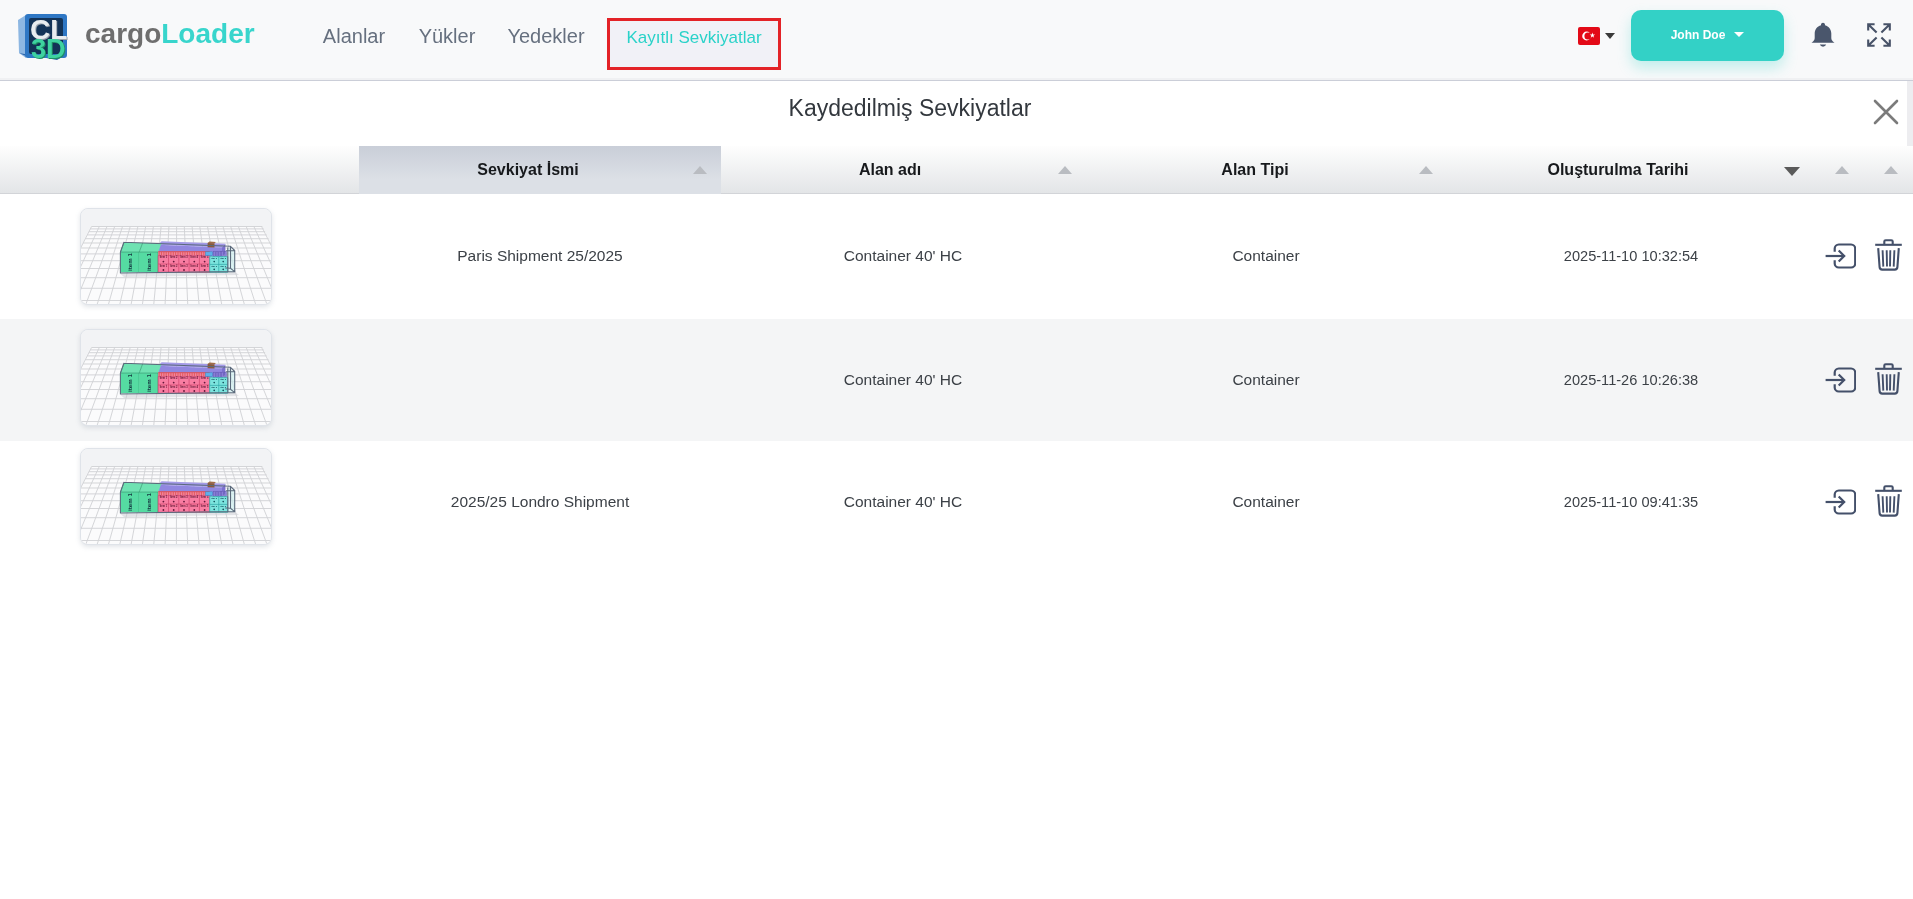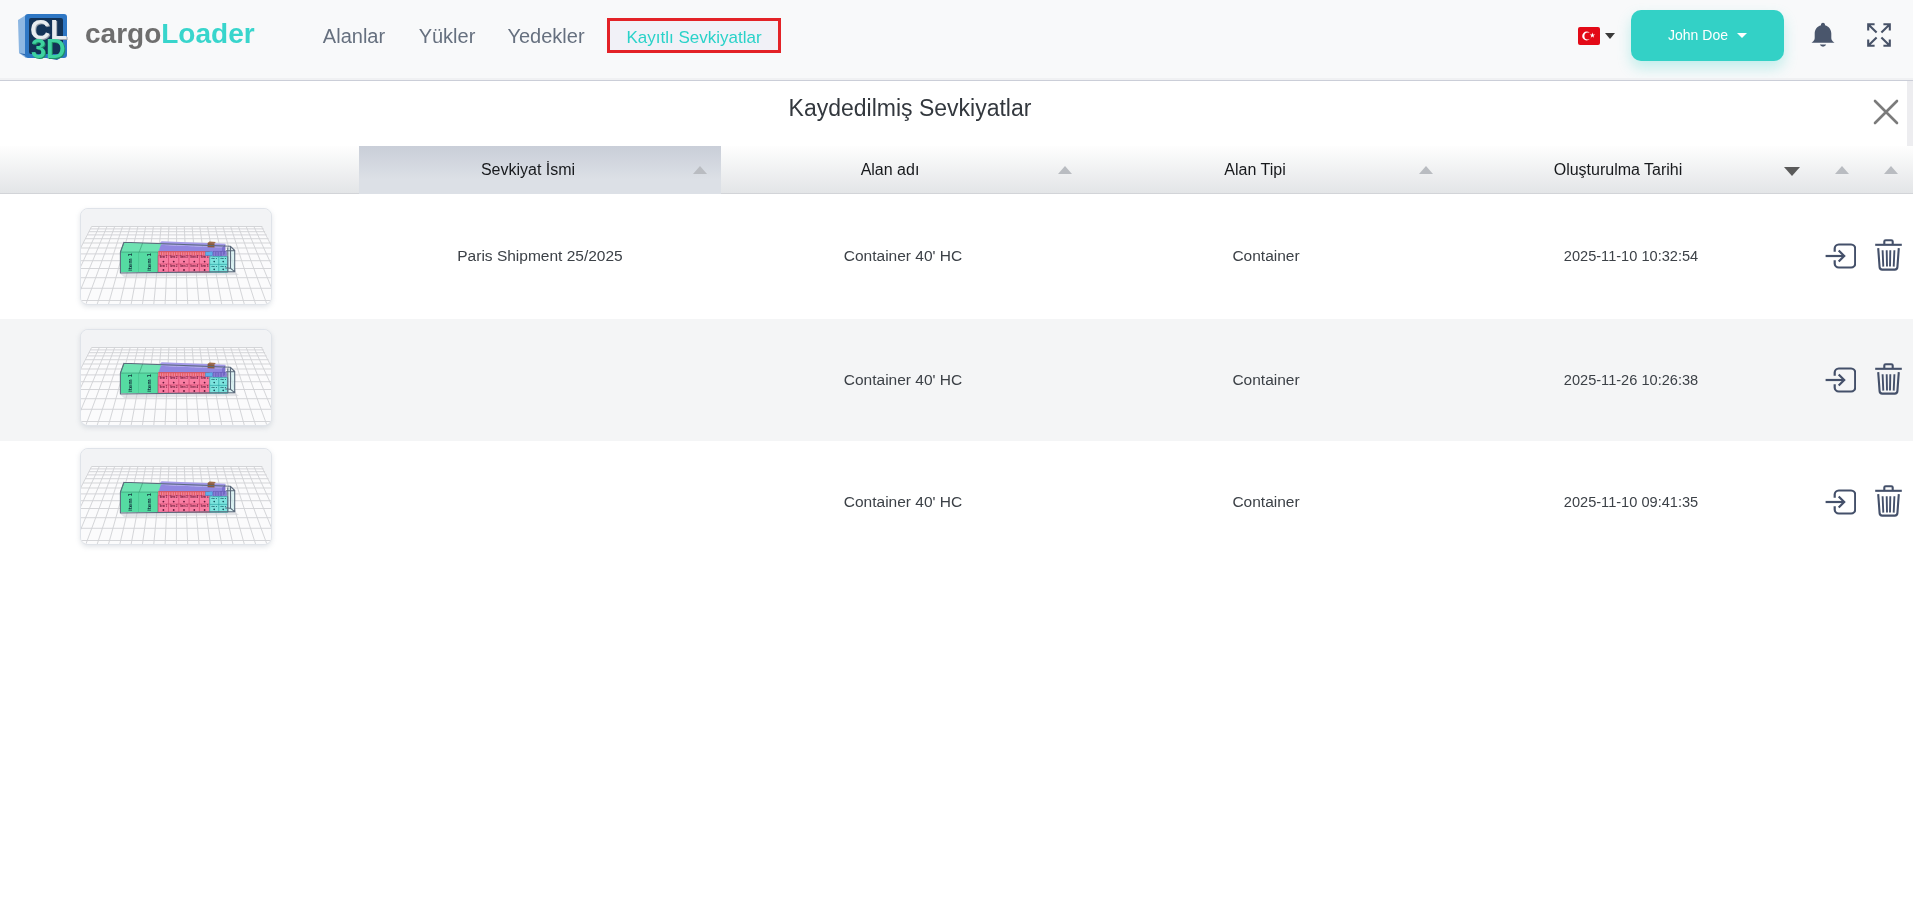--- a/index.html
+++ b/index.html
@@ -5,42 +5,42 @@
 * { margin:0; padding:0; box-sizing:border-box; }
 html,body { width:1913px; height:899px; overflow:hidden; background:#fff;
   font-family:"Liberation Sans", sans-serif; }
 .abs { position:absolute; }
 
 #nav { position:absolute; left:0; top:0; width:1913px; height:78px; background:#f8f9fa; }
 #navedge { position:absolute; left:0; top:78px; width:1913px; height:2px; background:#f0f1f3; }
 #navline { position:absolute; left:0; top:80px; width:1913px; height:1px; background:#cbced8; }
 .navlink { position:absolute; top:0; height:72px; line-height:72px;
   font-size:20px; color:#66707f; text-align:left; transform:translateX(-50%); }
-#kayitli { position:absolute; left:607px; top:18px; width:174px; height:35px;
+#kayitli { position:absolute; left:607px; top:18px; width:174px; height:52px;
   border:3px solid #e32227; background:#f1f1f7; color:#2ad2c9;
   font-size:17px; text-align:center; line-height:33px; }
 #brand { position:absolute; left:85px; top:18px; font-size:28px; font-weight:700;
   color:#6e6e6e; letter-spacing:0px; }
 #brand b { color:#38d5cc; font-weight:700;margin-top:14px; }
 #jdbtn { position:absolute; left:1631px; top:10px; width:153px; height:51px;
-  background:#33d1c6; border-radius:10px; box-shadow:0 7px 14px rgba(49,209,198,0.28); color:#fff; font-size:14px; font-weight:400;
+  background:#33d1c6; border-radius:10px; box-shadow:0 7px 14px rgba(49,209,198,0.28); color:#fff; font-size:12px; font-weight:700;
   text-align:center; line-height:51px; }
 #jdbtn .car { display:inline-block; width:0; height:0; border-left:5px solid transparent;
   border-right:5px solid transparent; border-top:5px solid #fff; margin-left:9px; vertical-align:2px; }
 #flagcar { position:absolute; left:1605px; top:33px; width:0; height:0;
   border-left:5.5px solid transparent; border-right:5.5px solid transparent; border-top:6px solid #3a3a3a; }
 
 #titlebar { position:absolute; left:0; top:81px; width:1907px; height:64px; background:#fff; }
 #mtitle { position:absolute; left:910px; top:27px; transform:translate(-50%,-50%);
   font-size:23px; color:#33383e; white-space:nowrap; }
 #rightstrip { position:absolute; left:1907px; top:81px; width:6px; height:65px; background:#ededf0; }
 
 #thead { position:absolute; left:0; top:146px; width:1913px; height:48px;
   background:linear-gradient(#fefefe, #e3e5e7); border-bottom:1px solid #d2d4d8; }
-.hcell { position:absolute; top:0; height:48px; font-size:16px; font-weight:400;
+.hcell { position:absolute; top:0; height:48px; font-size:16px; font-weight:700;
   color:#17191c; text-align:center; line-height:48px; transform:translateX(-50%); white-space:nowrap; }
 #hsel { position:absolute; left:359px; top:0; width:362px; height:48px;
   background:linear-gradient(#c9ced8, #dce0e6 70%); }
 .tri-up { position:absolute; width:0; height:0; border-left:7px solid transparent;
   border-right:7px solid transparent; border-bottom:8px solid #b9bcc1; }
 .tri-dn { position:absolute; width:0; height:0; border-left:8px solid transparent;
   border-right:8px solid transparent; border-top:9px solid #5a5a5a; }
 
 .row { position:absolute; left:0; width:1913px; height:122px; }
 .cell { position:absolute; top:0; height:122px; line-height:122px; font-size:15.5px;
@@ -343,20 +343,21 @@
         <text x="133.2" y="50.4" font-size="2.4" font-weight="bold" fill="#0e4a55" text-anchor="middle" font-family="Liberation Sans, sans-serif">Itm 3</text>
         <circle cx="133.2" cy="52.6" r="0.8" fill="#0e4a55"></circle>
         <text x="142.2" y="50.4" font-size="2.4" font-weight="bold" fill="#0e4a55" text-anchor="middle" font-family="Liberation Sans, sans-serif">Itm 3</text>
         <circle cx="142.2" cy="52.6" r="0.8" fill="#0e4a55"></circle>
         <text x="133.2" y="58.2" font-size="2.4" font-weight="bold" fill="#0e4a55" text-anchor="middle" font-family="Liberation Sans, sans-serif">Itm 3</text>
         <circle cx="133.2" cy="60.400000000000006" r="0.8" fill="#0e4a55"></circle>
         <text x="142.2" y="58.2" font-size="2.4" font-weight="bold" fill="#0e4a55" text-anchor="middle" font-family="Liberation Sans, sans-serif">Itm 3</text>
         <circle cx="142.2" cy="60.400000000000006" r="0.8" fill="#0e4a55"></circle>
         <path d="M42.9 33.2 L149.5 37.3 M149.5 37.3 L153.7 41.5 M145.3 41.7 L153.7 41.5 M149.5 37.3 V59.3 M153.7 41.5 V62.6 M146.8 38.8 V63.0 M144.5 59.0 L149.5 59.3 L153.7 62.6 M39.4 64.0 L153.7 62.6 M39.4 43.1 V64.0 M39.4 43.1 L42.9 33.2" stroke="#5b6a7c" stroke-width="1.1" fill="none" stroke-linecap="round"></path>
       </svg></div>
+  <div class="cell" style="left:540px;">2025/25 Londro Shipment</div>
   <div class="cell" style="left:903px;">Container 40' HC</div>
   <div class="cell" style="left:1266px;">Container</div>
   <div class="cell dt" style="left:1631px;">2025-11-10 09:41:35</div>
   <div class="icn" style="left:1825px; top:47px;"><svg width="31" height="28" viewBox="0 0 31 28">
 <g stroke="#44506a" stroke-width="2.2" fill="none">
 <path d="M9.7 9.8 V6.6 a4.1 4.1 0 0 1 4.1 -4.1 h12.3 a4.1 4.1 0 0 1 4.1 4.1 v14.8 a4.1 4.1 0 0 1 -4.1 4.1 H13.8 a4.1 4.1 0 0 1 -4.1 -4.1 v-3.2"></path>
 <path d="M0.6 14 H19.2"></path>
 <path d="M13.7 8.5 L19.2 14 L13.7 19.5"></path>
 </g>
 </svg></div>

